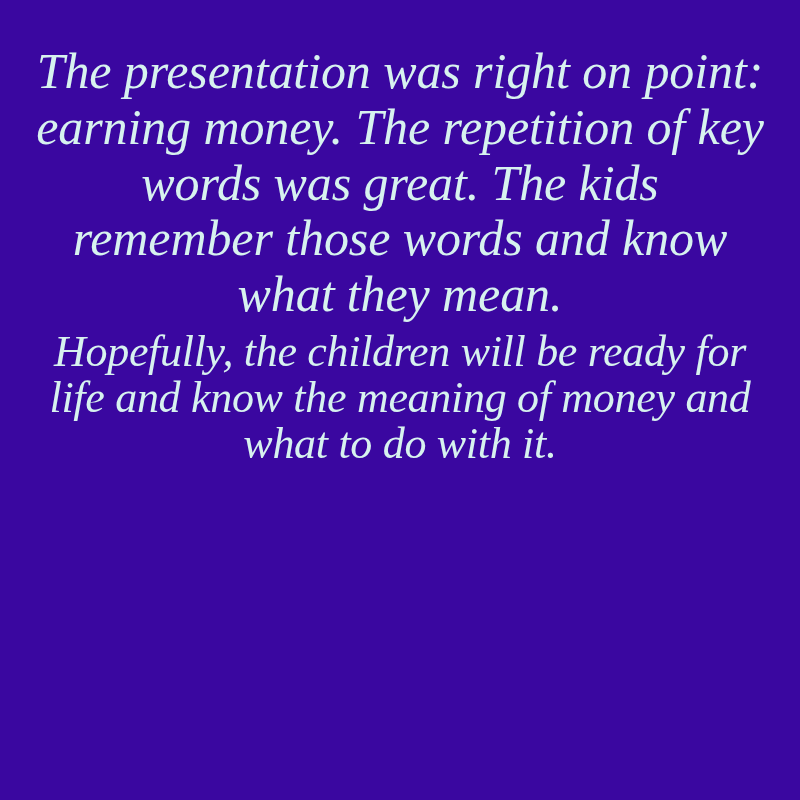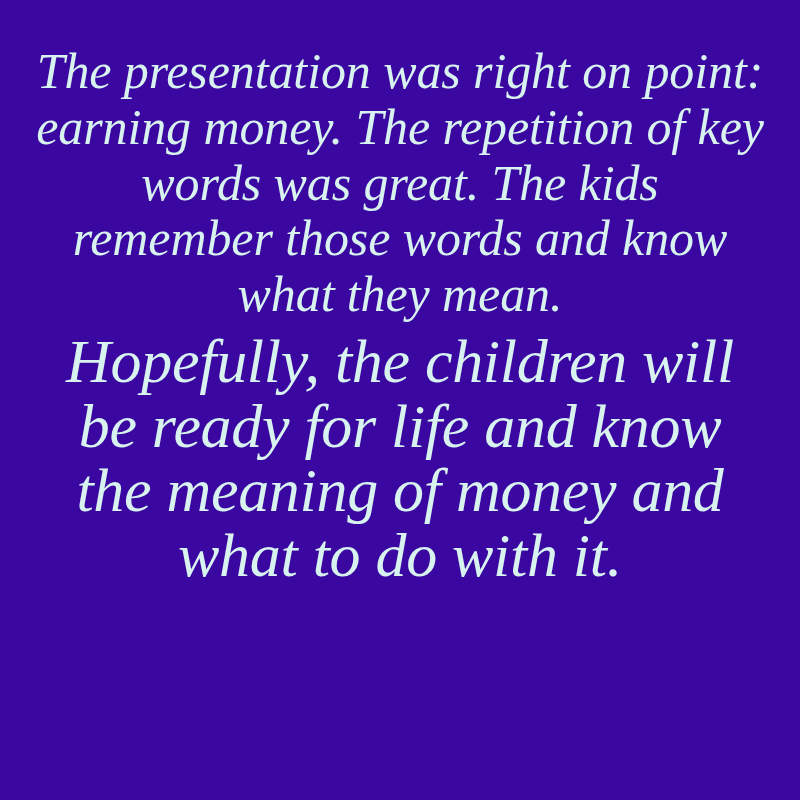--- a/index.html
+++ b/index.html
@@ -34,21 +34,21 @@
     text-rendering: optimizeLegibility;
   }
   .quote-primary {
     font-size: 50px;
     line-height: 1.115;
     letter-spacing: -0.1px;
     padding: 0 22px;
     margin-bottom: 2px;
   }
   .quote-secondary {
-    font-size: 62px;
+    font-size: 44px;
     line-height: 1.045;
     letter-spacing: -0.3px;
     padding: 0 6px;
     margin-top: 4px;
   }
 </style>
 </head>
 <body style="background: rgb(58, 7, 160);">
 
 <div class="quote-card" style="background: rgb(58, 7, 160);">

